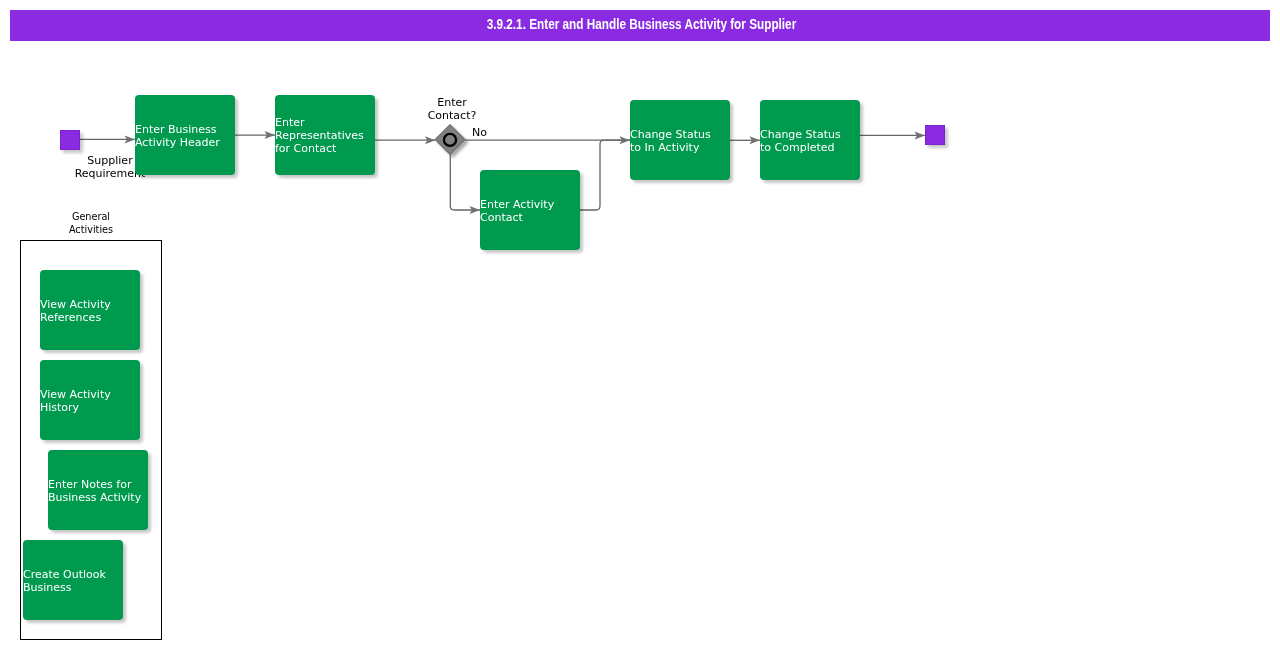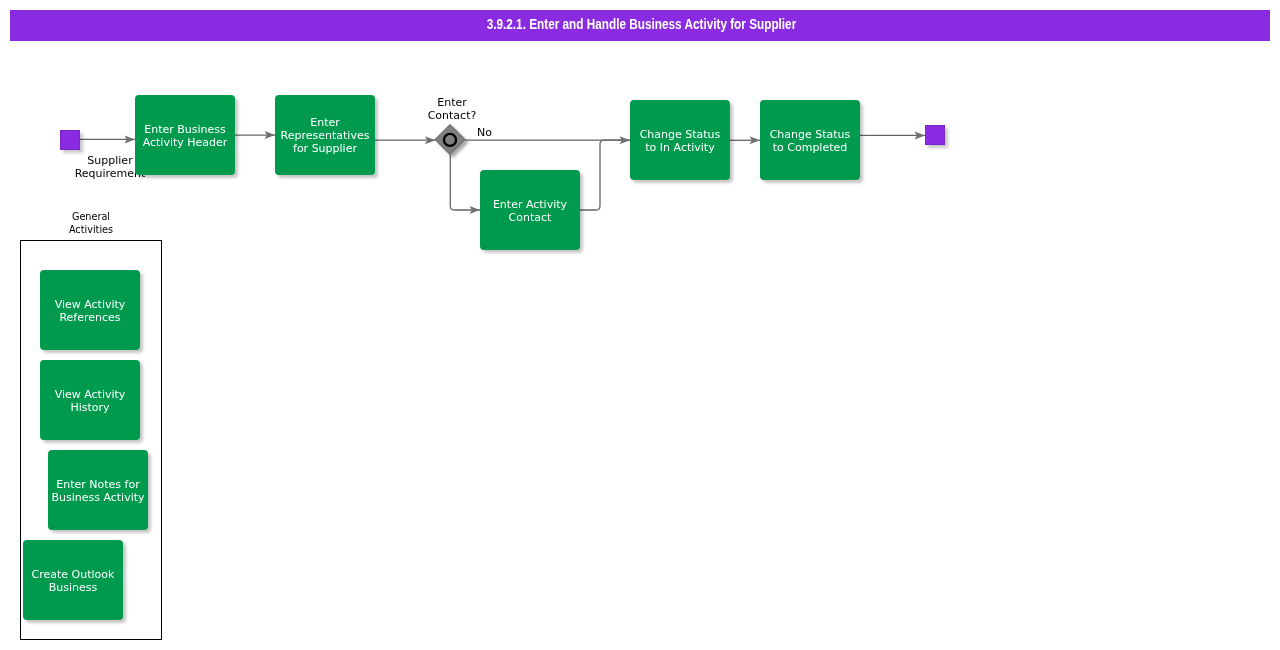--- a/index.html
+++ b/index.html
@@ -22,21 +22,21 @@
   #wires{position:absolute;left:0;top:0;width:1280px;height:650px;}
 
   
   .event{position:absolute;width:18px;height:18px;background:#8A2BE2;
          border:1px solid #7B24C9;
          box-shadow:3px 3px 3px rgba(0,0,0,0.22);}
 
   
   .task{position:absolute;width:100px;height:80px;background:#009A4E;
         border-radius:4px;box-shadow:3px 3px 3px rgba(0,0,0,0.22);
-        display:flex;flex-direction:column;align-items:center;
+        display:flex;flex-direction:column;align-items:flex-start;
         justify-content:center;}
   .task div{font-size:11px;line-height:13px;color:#ffffff;white-space:nowrap;position:relative;top:0.6px;}
 
   
   .label{position:absolute;text-align:center;color:#000000;font-size:11px;
          line-height:13px;white-space:nowrap;}
   .label div{font-size:11px;line-height:13px;}
 
   
   #group-label div{display:block;transform:scaleX(0.88);transform-origin:center;}
@@ -90,29 +90,29 @@
   </div>
 
   <div class="task" style="left:135px;top:95px">
     <div>Enter Business</div>
     <div>Activity Header</div>
   </div>
 
   <div class="task" style="left:275px;top:95px">
     <div>Enter</div>
     <div>Representatives</div>
-    <div>for Supplier</div>
+    <div>for Contact</div>
   </div>
 
   <div class="label" style="left:382.2px;top:96.1px;width:140px;">
     <div>Enter</div>
     <div>Contact?</div>
   </div>
 
-  <div class="label" style="left:472.1px;top:126.1px;width:20px;text-align:right;">
+  <div class="label" style="left:472.1px;top:126.1px;width:20px;text-align:left;">
     <div>No</div>
   </div>
 
   <div class="task" style="left:480px;top:170px">
     <div>Enter Activity</div>
     <div>Contact</div>
   </div>
 
   <div class="task" style="left:630px;top:100px">
     <div>Change Status</div>

